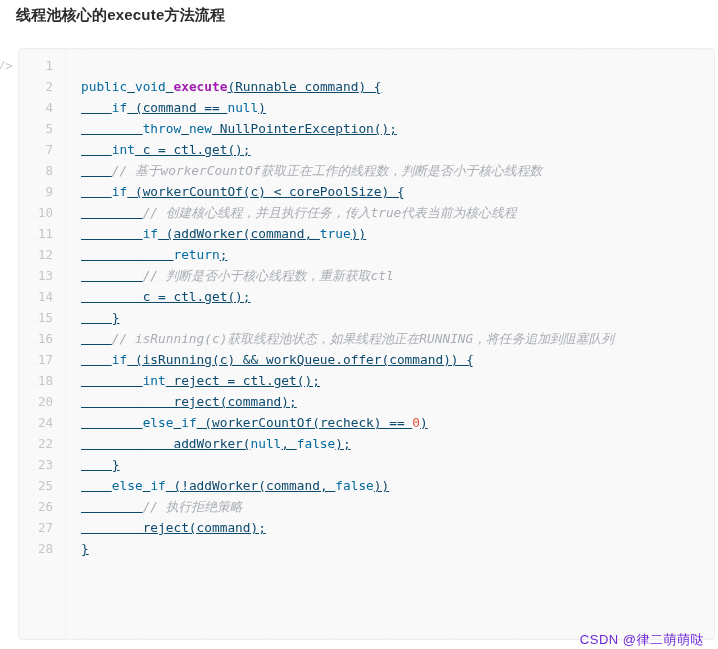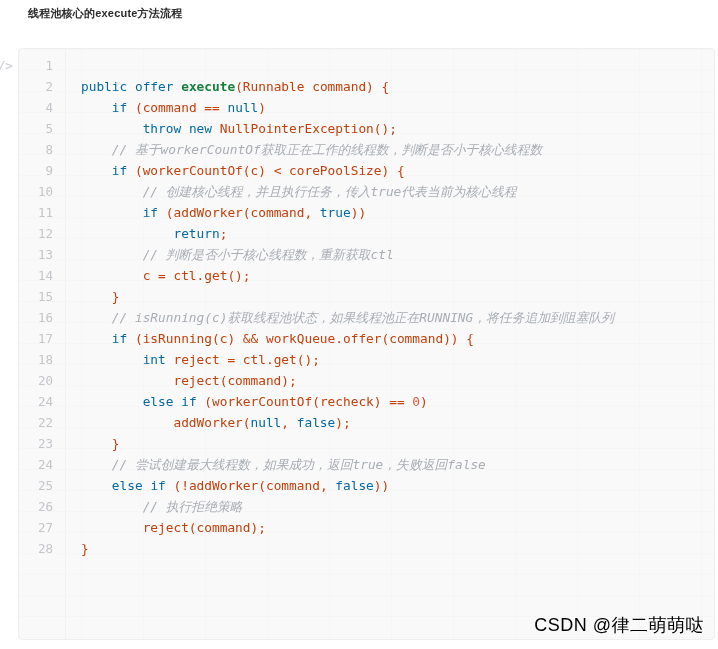--- a/index.html
+++ b/index.html
@@ -10,23 +10,23 @@
   body {
     width: 718px;
     height: 649px;
     overflow: hidden;
     font-family: "Liberation Sans", sans-serif;
     position: relative;
   }
 
   #page-title {
     position: absolute;
-    left: 28px;
+    left: 16px;
     top: 6px;
-    font-size: 11px;
+    font-size: 15px;
     font-weight: bold;
     color: #2b2b2b;
     letter-spacing: 0.2px;
     white-space: nowrap;
   }
 
   
   #title-rule {
     position: absolute;
     left: 0;
@@ -110,69 +110,69 @@
   }
 
   .code-text {
     display: inline-block;
     padding-left: 28px;
     color: #32363b;
     vertical-align: top;
   }
 
   .kw   { color: #0369a1; font-weight: normal; }
-  .fn   { color: #15803d; font-weight: bold; }
+  .fn   { color: #a21caf; font-weight: bold; }
   .num  { color: #e8513a; }
   .cmt  { color: #a9adb4; font-style: italic; }
-  .pl   { color: #c2410c; }
+  .pl   { color: #0c4a6e; text-decoration: underline; }
 
   #watermark {
     position: absolute;
     right: 14px;
-    bottom: 12px;
-    font-size: 18px;
-    color: #000000;
+    bottom: 0;
+    font-size: 13px;
+    color: #6d28d9;
     font-family: "Liberation Sans", sans-serif;
     letter-spacing: 0.5px;
     user-select: none;
   }
 </style>
 </head>
 <body>
 
 <div id="page-title">线程池核心的execute方法流程</div>
 
 <div id="title-rule"></div>
 
 <div id="code-marker">/&gt;</div>
 
 <div id="code-block">
   <div id="code-bg-grid"></div>
   <div id="gutter-rule"></div>
   <div id="code-lines">
       <div class="code-line"><span class="ln">1</span><span class="code-text"></span></div>
-      <div class="code-line"><span class="ln">2</span><span class="code-text"><span class="kw">public</span><span class="pl"> </span><span class="kw">offer</span><span class="pl"> </span><span class="fn">execute</span><span class="pl">(Runnable command) {</span></span></div>
+      <div class="code-line"><span class="ln">2</span><span class="code-text"><span class="kw">public</span><span class="pl"> </span><span class="kw">void</span><span class="pl"> </span><span class="fn">execute</span><span class="pl">(Runnable command) {</span></span></div>
       <div class="code-line"><span class="ln">4</span><span class="code-text"><span class="pl">    </span><span class="kw">if</span><span class="pl"> (command == </span><span class="kw">null</span><span class="pl">)</span></span></div>
       <div class="code-line"><span class="ln">5</span><span class="code-text"><span class="pl">        </span><span class="kw">throw</span><span class="pl"> </span><span class="kw">new</span><span class="pl"> NullPointerException();</span></span></div>
+      <div class="code-line"><span class="ln">7</span><span class="code-text"><span class="pl">    </span><span class="kw">int</span><span class="pl"> c = ctl.get();</span></span></div>
       <div class="code-line"><span class="ln">8</span><span class="code-text"><span class="pl">    </span><span class="cmt">// 基于workerCountOf获取正在工作的线程数，判断是否小于核心线程数</span></span></div>
       <div class="code-line"><span class="ln">9</span><span class="code-text"><span class="pl">    </span><span class="kw">if</span><span class="pl"> (workerCountOf(c) &lt; corePoolSize) {</span></span></div>
       <div class="code-line"><span class="ln">10</span><span class="code-text"><span class="pl">        </span><span class="cmt">// 创建核心线程，并且执行任务，传入true代表当前为核心线程</span></span></div>
       <div class="code-line"><span class="ln">11</span><span class="code-text"><span class="pl">        </span><span class="kw">if</span><span class="pl"> (addWorker(command, </span><span class="kw">true</span><span class="pl">))</span></span></div>
       <div class="code-line"><span class="ln">12</span><span class="code-text"><span class="pl">            </span><span class="kw">return</span><span class="pl">;</span></span></div>
       <div class="code-line"><span class="ln">13</span><span class="code-text"><span class="pl">        </span><span class="cmt">// 判断是否小于核心线程数，重新获取ctl</span></span></div>
       <div class="code-line"><span class="ln">14</span><span class="code-text"><span class="pl">        c = ctl.get();</span></span></div>
       <div class="code-line"><span class="ln">15</span><span class="code-text"><span class="pl">    }</span></span></div>
       <div class="code-line"><span class="ln">16</span><span class="code-text"><span class="pl">    </span><span class="cmt">// isRunning(c)获取线程池状态，如果线程池正在RUNNING，将任务追加到阻塞队列</span></span></div>
       <div class="code-line"><span class="ln">17</span><span class="code-text"><span class="pl">    </span><span class="kw">if</span><span class="pl"> (isRunning(c) &amp;&amp; workQueue.offer(command)) {</span></span></div>
       <div class="code-line"><span class="ln">18</span><span class="code-text"><span class="pl">        </span><span class="kw">int</span><span class="pl"> reject = ctl.get();</span></span></div>
       <div class="code-line"><span class="ln">20</span><span class="code-text"><span class="pl">            reject(command);</span></span></div>
       <div class="code-line"><span class="ln">24</span><span class="code-text"><span class="pl">        </span><span class="kw">else</span><span class="pl"> </span><span class="kw">if</span><span class="pl"> (workerCountOf(recheck) == </span><span class="num">0</span><span class="pl">)</span></span></div>
       <div class="code-line"><span class="ln">22</span><span class="code-text"><span class="pl">            addWorker(</span><span class="kw">null</span><span class="pl">, </span><span class="kw">false</span><span class="pl">);</span></span></div>
       <div class="code-line"><span class="ln">23</span><span class="code-text"><span class="pl">    }</span></span></div>
-      <div class="code-line"><span class="ln">24</span><span class="code-text"><span class="pl">    </span><span class="cmt">// 尝试创建最大线程数，如果成功，返回true，失败返回false</span></span></div>
       <div class="code-line"><span class="ln">25</span><span class="code-text"><span class="pl">    </span><span class="kw">else</span><span class="pl"> </span><span class="kw">if</span><span class="pl"> (!addWorker(command, </span><span class="kw">false</span><span class="pl">))</span></span></div>
       <div class="code-line"><span class="ln">26</span><span class="code-text"><span class="pl">        </span><span class="cmt">// 执行拒绝策略</span></span></div>
       <div class="code-line"><span class="ln">27</span><span class="code-text"><span class="pl">        reject(command);</span></span></div>
       <div class="code-line"><span class="ln">28</span><span class="code-text"><span class="pl">}</span></span></div>
     </div>
 </div>
 
 <div id="watermark">CSDN @律二萌萌哒</div>
 
 </body></html>

